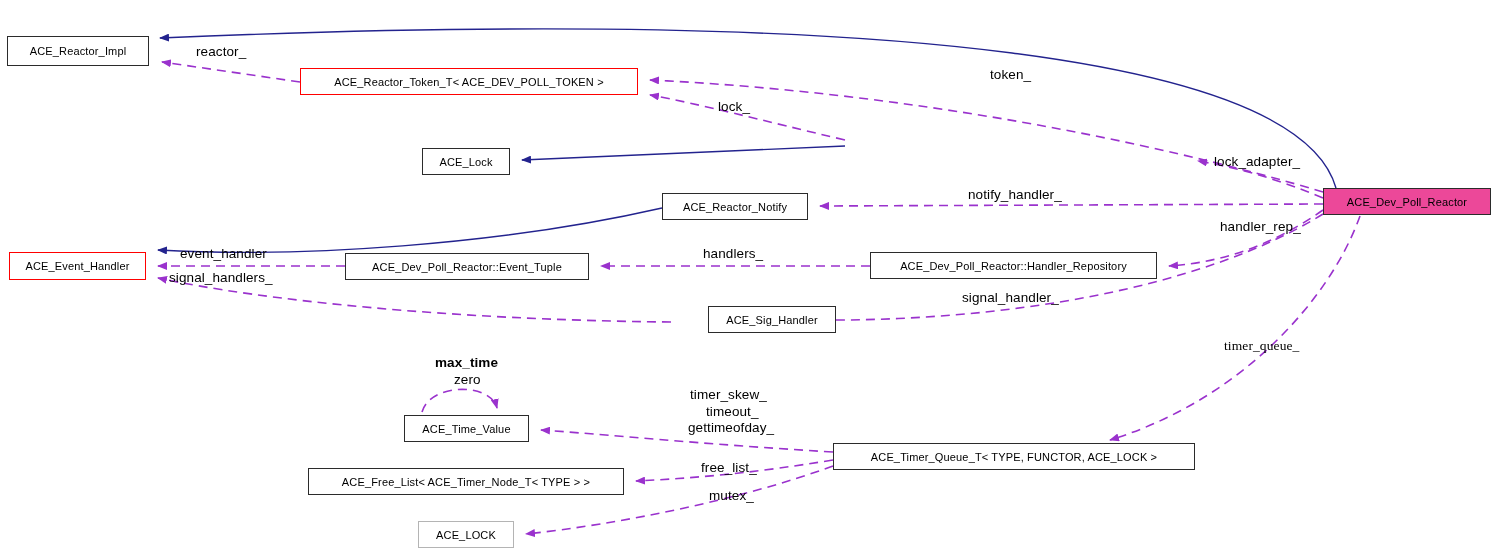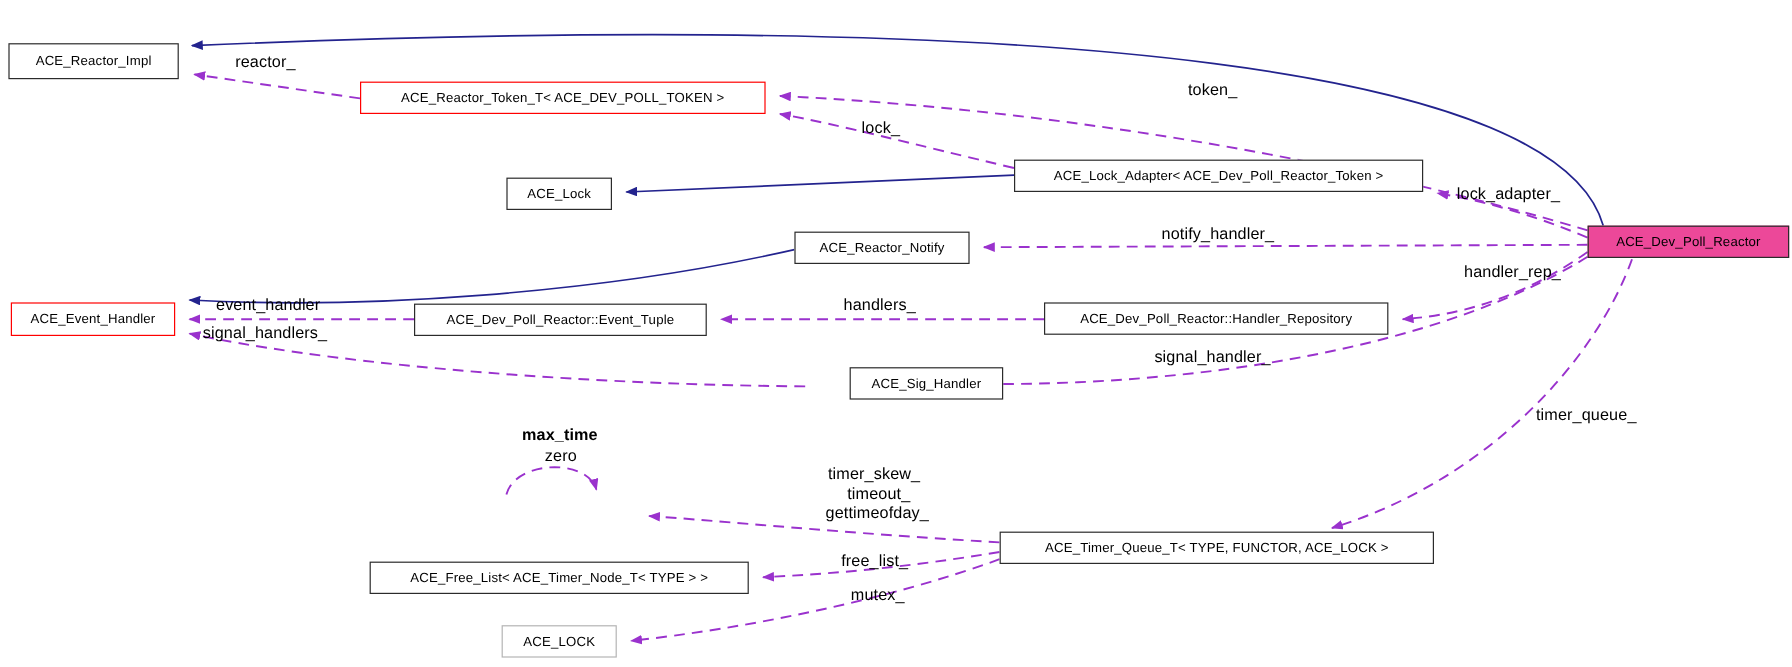--- a/index.html
+++ b/index.html
@@ -102,23 +102,20 @@
   </div>
 
   <div class="node red" style="left:300px;top:68px;width:338px;height:27px;">
     <span>ACE_Reactor_Token_T&lt; ACE_DEV_POLL_TOKEN &gt;</span>
   </div>
 
   <div class="node" style="left:422px;top:148px;width:88px;height:27px;">
     <span>ACE_Lock</span>
   </div>
 
-  <div class="node" style="left:845px;top:133px;width:341px;height:27px;">
-    <span>ACE_Lock_Adapter&lt; ACE_Dev_Poll_Reactor_Token &gt;</span>
-  </div>
 
   <div class="node" style="left:662px;top:193px;width:146px;height:27px;">
     <span>ACE_Reactor_Notify</span>
   </div>
 
   <div class="node red" style="left:9px;top:252px;width:137px;height:28px;">
     <span>ACE_Event_Handler</span>
   </div>
 
   <div class="node" style="left:345px;top:253px;width:244px;height:27px;">
@@ -126,20 +123,23 @@
   </div>
 
   <div class="node" style="left:870px;top:252px;width:287px;height:27px;">
     <span>ACE_Dev_Poll_Reactor::Handler_Repository</span>
   </div>
 
   <div class="node" style="left:708px;top:306px;width:128px;height:27px;">
     <span>ACE_Sig_Handler</span>
   </div>
 
+  <div class="node" style="left:404px;top:415px;width:125px;height:27px;">
+    <span>ACE_Time_Value</span>
+  </div>
 
   <div class="node" style="left:833px;top:443px;width:362px;height:27px;">
     <span>ACE_Timer_Queue_T&lt; TYPE, FUNCTOR, ACE_LOCK &gt;</span>
   </div>
 
   <div class="node" style="left:308px;top:468px;width:316px;height:27px;">
     <span>ACE_Free_List&lt; ACE_Timer_Node_T&lt; TYPE &gt; &gt;</span>
   </div>
 
   <div class="node light-border" style="left:418px;top:521px;width:96px;height:27px;">
@@ -153,21 +153,21 @@
   <div class="edge-label" style="left:196px;top:44px;">reactor_</div>
   <div class="edge-label" style="left:990px;top:67px;">token_</div>
   <div class="edge-label" style="left:718px;top:99px;">lock_</div>
   <div class="edge-label" style="left:1214px;top:154px;">lock_adapter_</div>
   <div class="edge-label" style="left:968px;top:187px;">notify_handler_</div>
   <div class="edge-label" style="left:1220px;top:219px;">handler_rep_</div>
   <div class="edge-label" style="left:180px;top:246px;">event_handler</div>
   <div class="edge-label" style="left:703px;top:246px;">handlers_</div>
   <div class="edge-label" style="left:169px;top:270px;">signal_handlers_</div>
   <div class="edge-label" style="left:962px;top:290px;">signal_handler_</div>
-  <div class="edge-label" style="left:1280px;top:338px;">timer_queue_</div>
+  <div class="edge-label" style="left:1224px;top:338px;font-family:Liberation Serif, serif;">timer_queue_</div>
   <div class="edge-label" style="left:435px;top:355px;font-weight:bold;">max_time</div>
   <div class="edge-label" style="left:454px;top:372px;">zero</div>
   <div class="edge-label" style="left:690px;top:387px;">timer_skew_</div>
   <div class="edge-label" style="left:706px;top:404px;">timeout_</div>
   <div class="edge-label" style="left:688px;top:420px;">gettimeofday_</div>
   <div class="edge-label" style="left:701px;top:460px;">free_list_</div>
   <div class="edge-label" style="left:709px;top:488px;">mutex_</div>
 
 </div>
 

